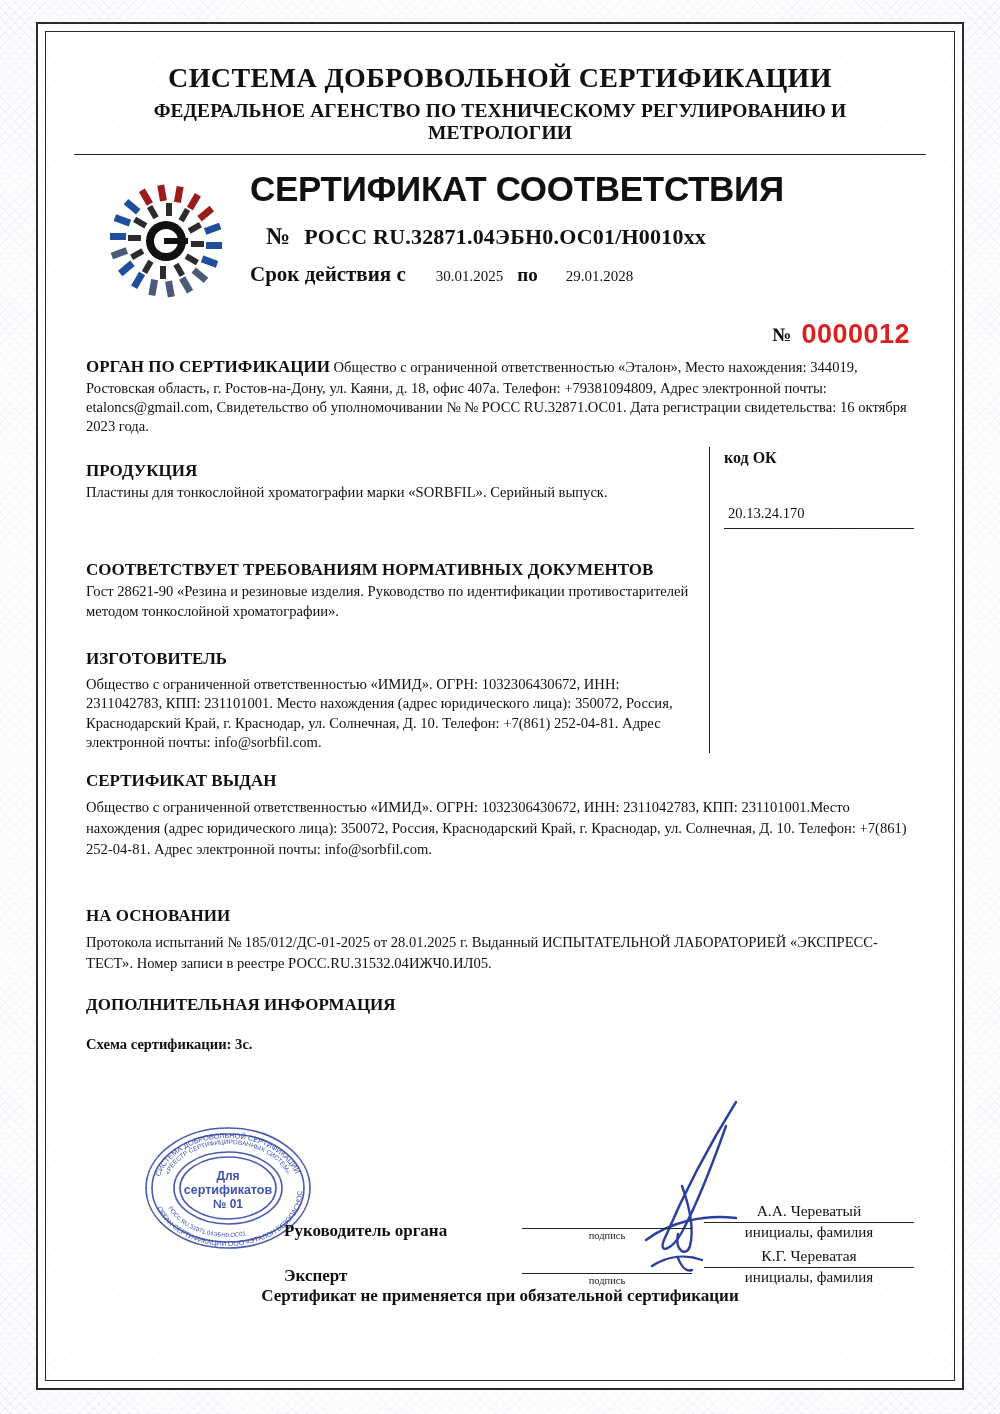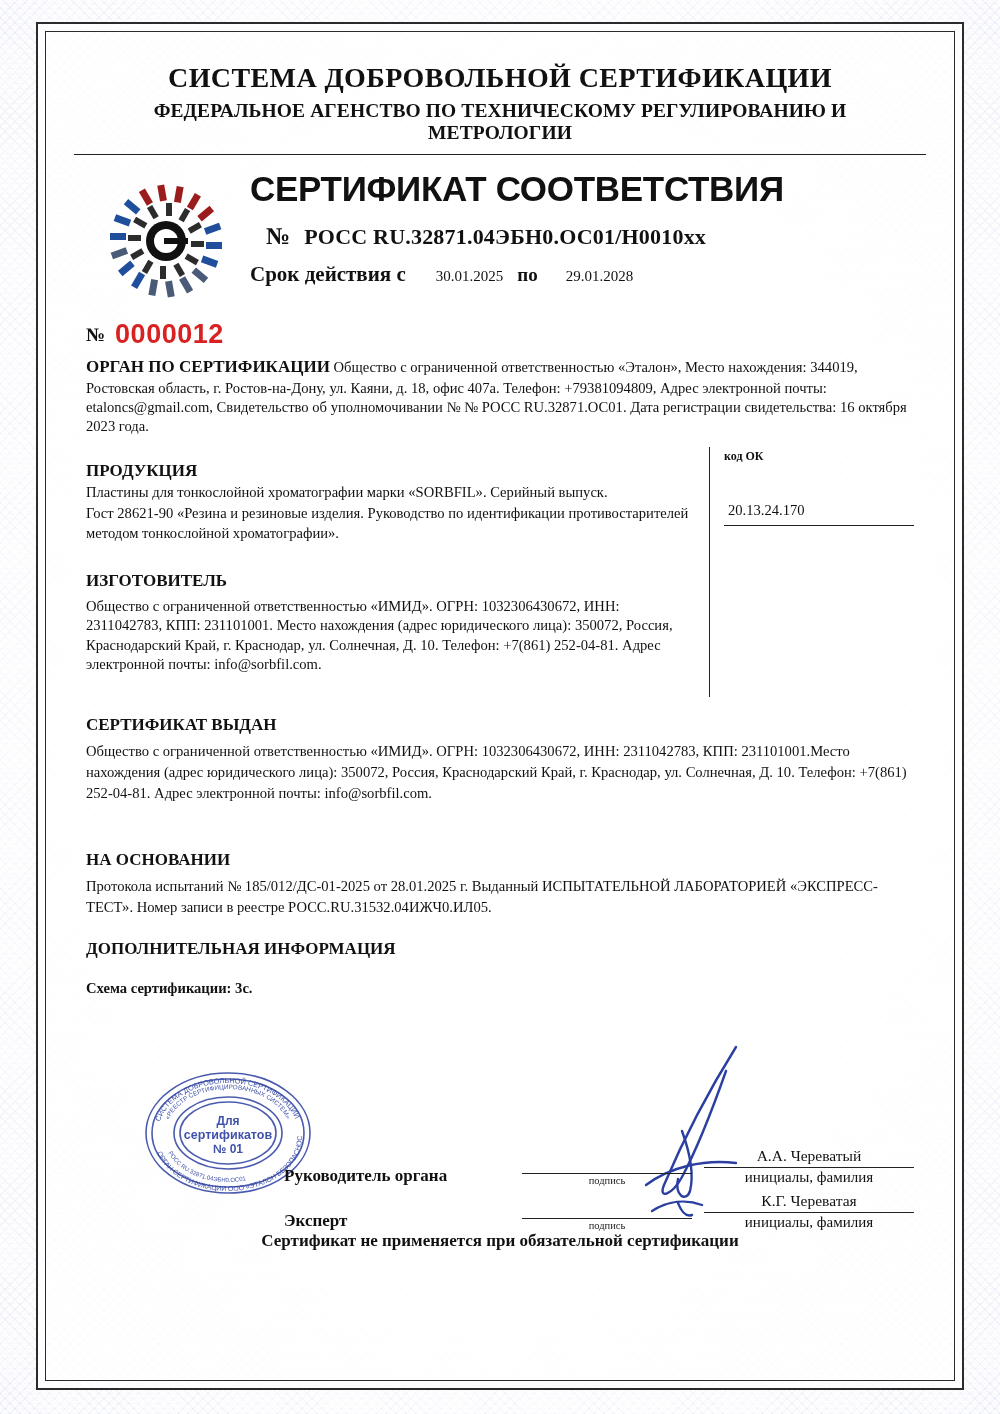--- a/index.html
+++ b/index.html
@@ -143,21 +143,21 @@
     font-weight: bold;
     font-size: 19px;
   }
   .valid-date2 {
     font-size: 15px;
     padding-left: 28px;
   }
 
   
   .blank-row {
-    text-align: left;
+    text-align: right;
     margin-top: 14px;
     padding-right: 4px;
   }
   .blank-sym {
     font-weight: bold;
     font-size: 19px;
     color: #111;
     vertical-align: middle;
   }
   .blank-num {
@@ -206,21 +206,21 @@
     flex: 0 0 190px;
     padding-left: 14px;
     position: relative;
   }
   .code-box {
     border-bottom: 1.4px solid #222;
     padding-bottom: 6px;
   }
   .code-label {
     font-weight: bold;
-    font-size: 12px;
+    font-size: 16px;
     margin-top: 2px;
   }
   .code-value {
     font-size: 14.6px;
     margin-top: 38px;
     padding-left: 4px;
   }
   .code-label2 {
     font-weight: bold;
     font-size: 15.5px;
@@ -402,20 +402,21 @@
 
   <div class="org-block">
     <p class="body"><span class="sect-head-inline">ОРГАН ПО СЕРТИФИКАЦИИ</span> <span>Общество с ограниченной ответственностью «Эталон», Место нахождения: 344019, Ростовская область, г. Ростов-на-Дону, ул. Каяни, д. 18, офис 407а. Телефон: +79381094809, Адрес электронной почты: etaloncs@gmail.com, Свидетельство об уполномочивании №  № РОСС RU.32871.ОС01. Дата регистрации свидетельства: 16 октября 2023 года.</span></p>
   </div>
 
   <div class="mid">
     <div class="mid-left">
       <div class="sect-head">ПРОДУКЦИЯ</div>
       <p class="body">Пластины для тонкослойной хроматографии марки «SORBFIL». Серийный выпуск.</p>
 
+      <div class="sect-head" style="margin-top:58px;">СООТВЕТСТВУЕТ ТРЕБОВАНИЯМ НОРМАТИВНЫХ ДОКУМЕНТОВ</div>
       <p class="body">Гост 28621-90 «Резина и резиновые изделия. Руководство по идентификации противостарителей методом тонкослойной хроматографии».</p>
 
       <div class="sect-head" style="margin-top:28px;">ИЗГОТОВИТЕЛЬ</div>
       <p class="body" style="margin-top:6px;">Общество с ограниченной ответственностью «ИМИД». ОГРН: 1032306430672, ИНН: 2311042783, КПП: 231101001. Место нахождения (адрес юридического лица): 350072, Россия, Краснодарский Край, г. Краснодар, ул. Солнечная, Д. 10. Телефон: +7(861) 252-04-81. Адрес электронной почты: info@sorbfil.com.</p>
     </div>
 
     <div class="mid-right">
       <div class="code-box">
         <div class="code-label">код ОК</div>
         <div class="code-value">20.13.24.170</div>

